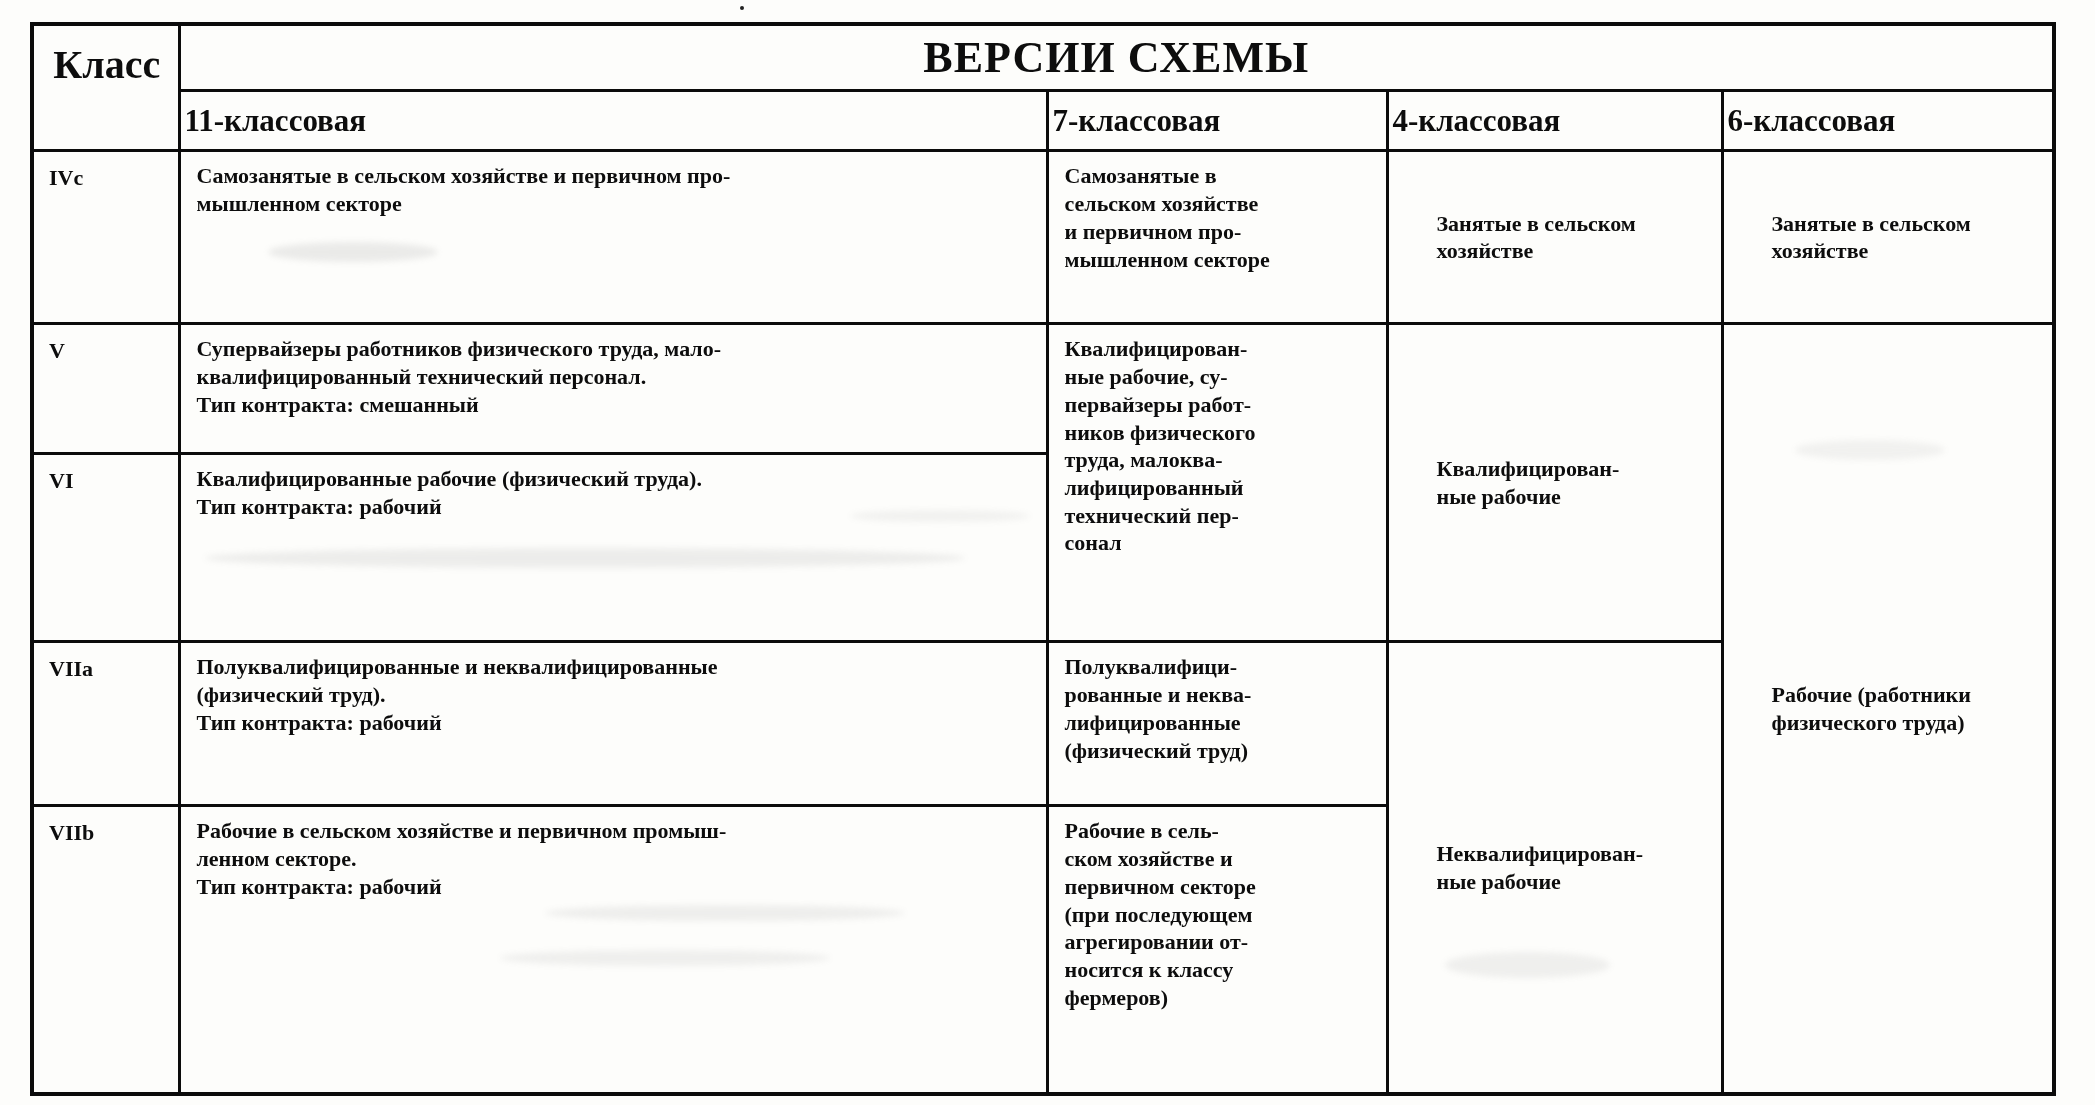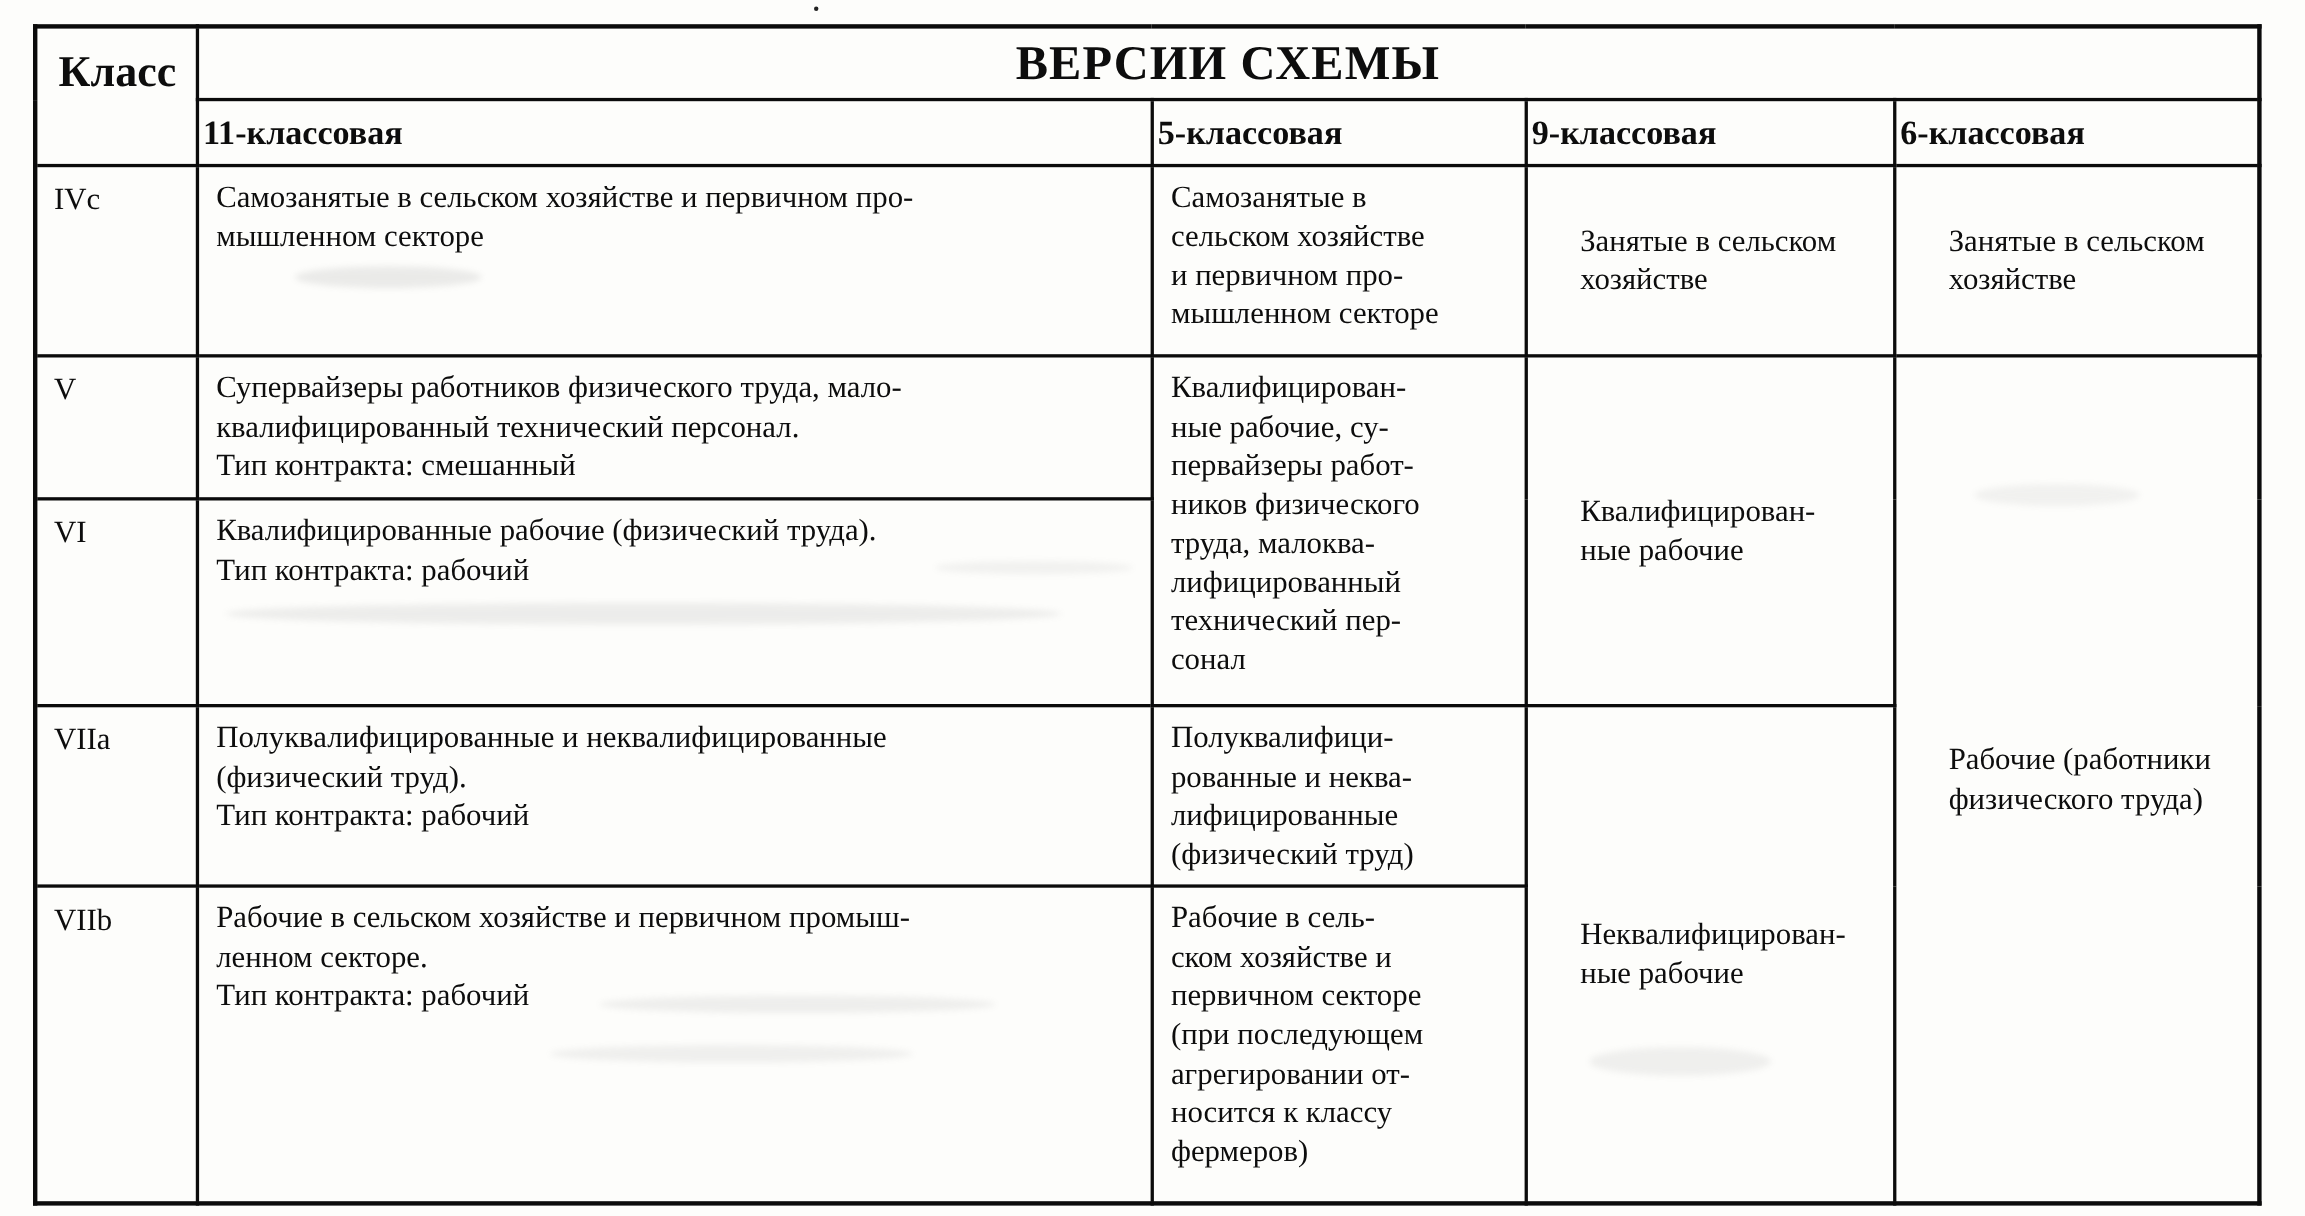--- a/index.html
+++ b/index.html
@@ -23,24 +23,24 @@
     width: 2022px;
     border-collapse: collapse;
     table-layout: fixed;
     border: 4px solid #0b0b0b;
   }
   th, td {
     border: 3px solid #0b0b0b;
     vertical-align: top;
     text-align: left;
     padding: 10px 14px 8px 16px;
-    font-size: 28px;
+    font-size: 22px;
     line-height: 1.26;
     white-space: pre-line;
-    font-weight: normal;
+    font-weight: bold;
   }
   th.h-class {
     text-align: center;
     vertical-align: top;
     padding-top: 14px;
     font-weight: bold;
     font-size: 40px;
     white-space: normal;
   }
   th.h-versions {
@@ -105,22 +105,22 @@
     </colgroup>
 
     <tbody>
         <tr style="height:55px">
       <th rowspan="2" class="h-class">Класс</th>
       <th colspan="4" class="h-versions">ВЕРСИИ СХЕМЫ</th>
     </tr>
 
     <tr style="height:60px">
       <th class="h-scheme">11-классовая</th>
-      <th class="h-scheme">5-классовая</th>
-      <th class="h-scheme">9-классовая</th>
+      <th class="h-scheme">7-классовая</th>
+      <th class="h-scheme">4-классовая</th>
       <th class="h-scheme">6-классовая</th>
     </tr>
 
     <tr style="height:173px">
       <td class="cls">IVc</td>
       <td class="c11">Самозанятые в сельском хозяйстве и первичном про-
 мышленном секторе</td>
       <td>Самозанятые в
 сельском хозяйстве
 и первичном про-

